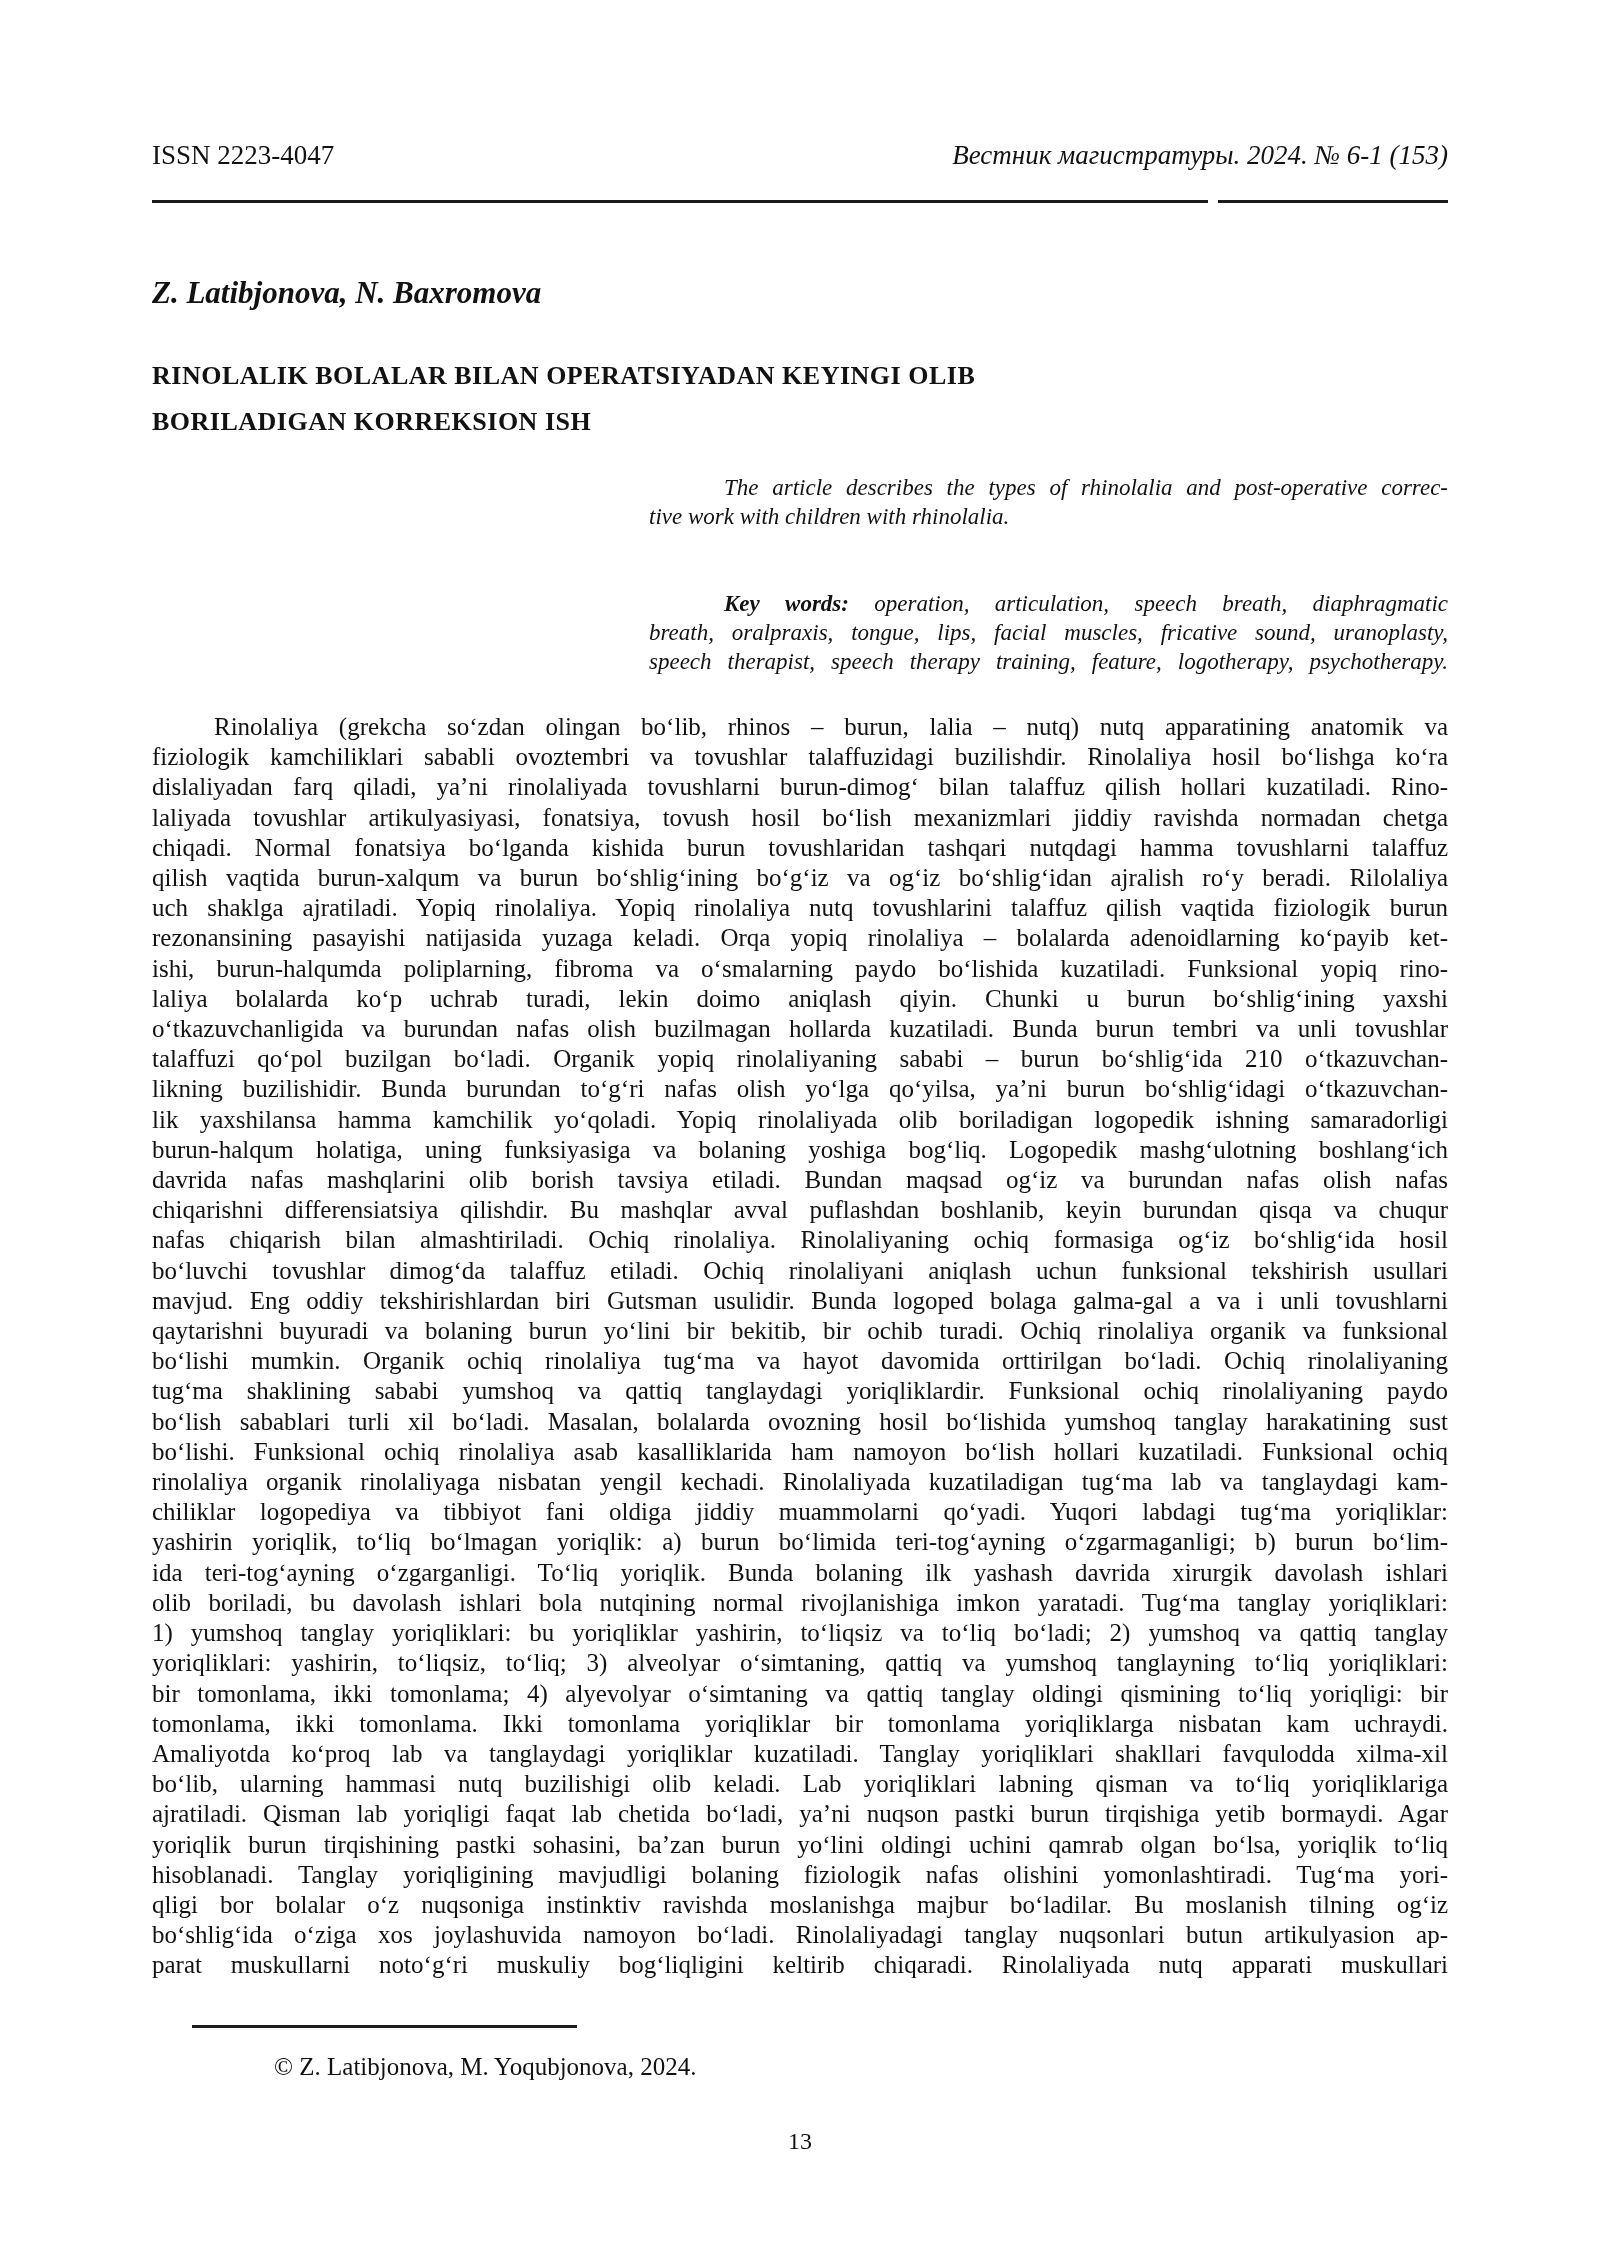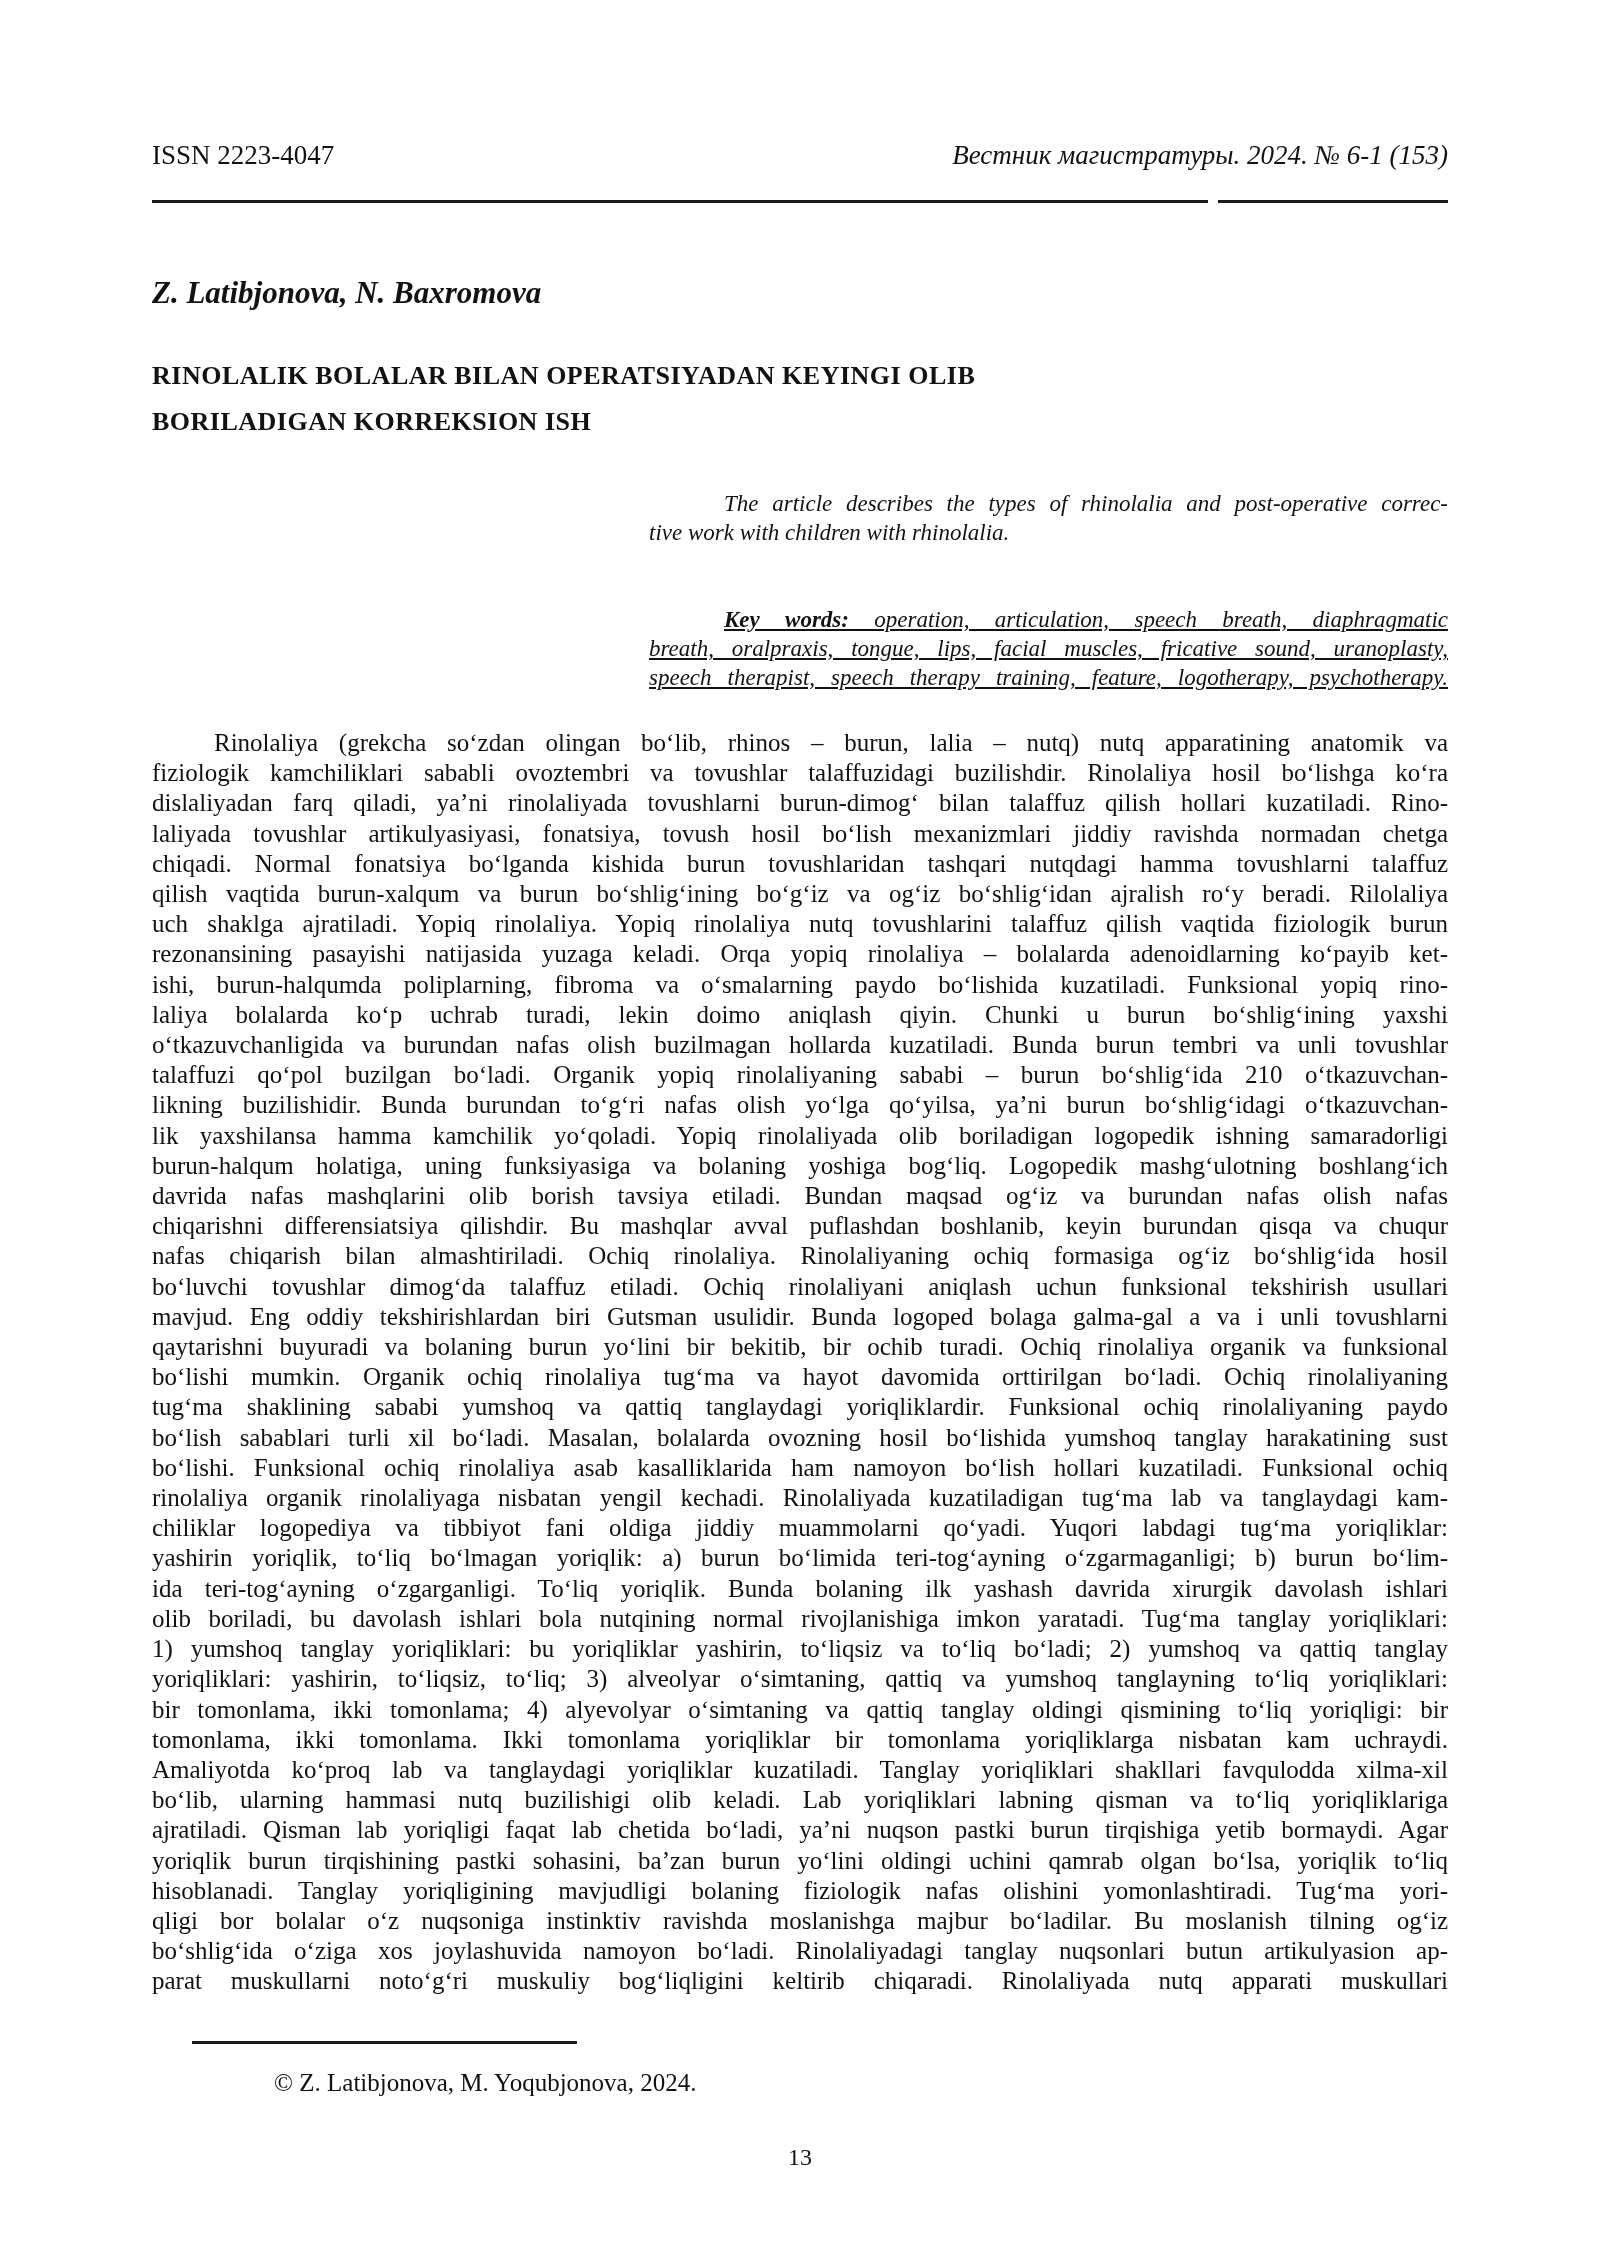--- a/index.html
+++ b/index.html
@@ -50,22 +50,22 @@
     letter-spacing: 0.5px;
   }
 
   
   .annot {
     margin-left: 497px;
     font-size: 23px;
     font-style: italic;
     line-height: 29px;
   }
-  .abstract { margin-top: 44px; }
-  .keywords { margin-top: 58px; text-decoration: underline; }
+  .abstract { margin-top: 28px; }
+  .keywords { margin-top: 58px; }
   .t-line {
     text-align: justify;
     text-align-last: justify;
     white-space: normal;
   }
   .abstract .t-line:first-child { text-indent: 75px; }
   .abstract .t-line:last-child { text-align-last: left; }
   .kw-first { text-align: justify; text-align-last: justify; text-indent: 75px; }
   .kw-label { font-weight: bold; }
 

